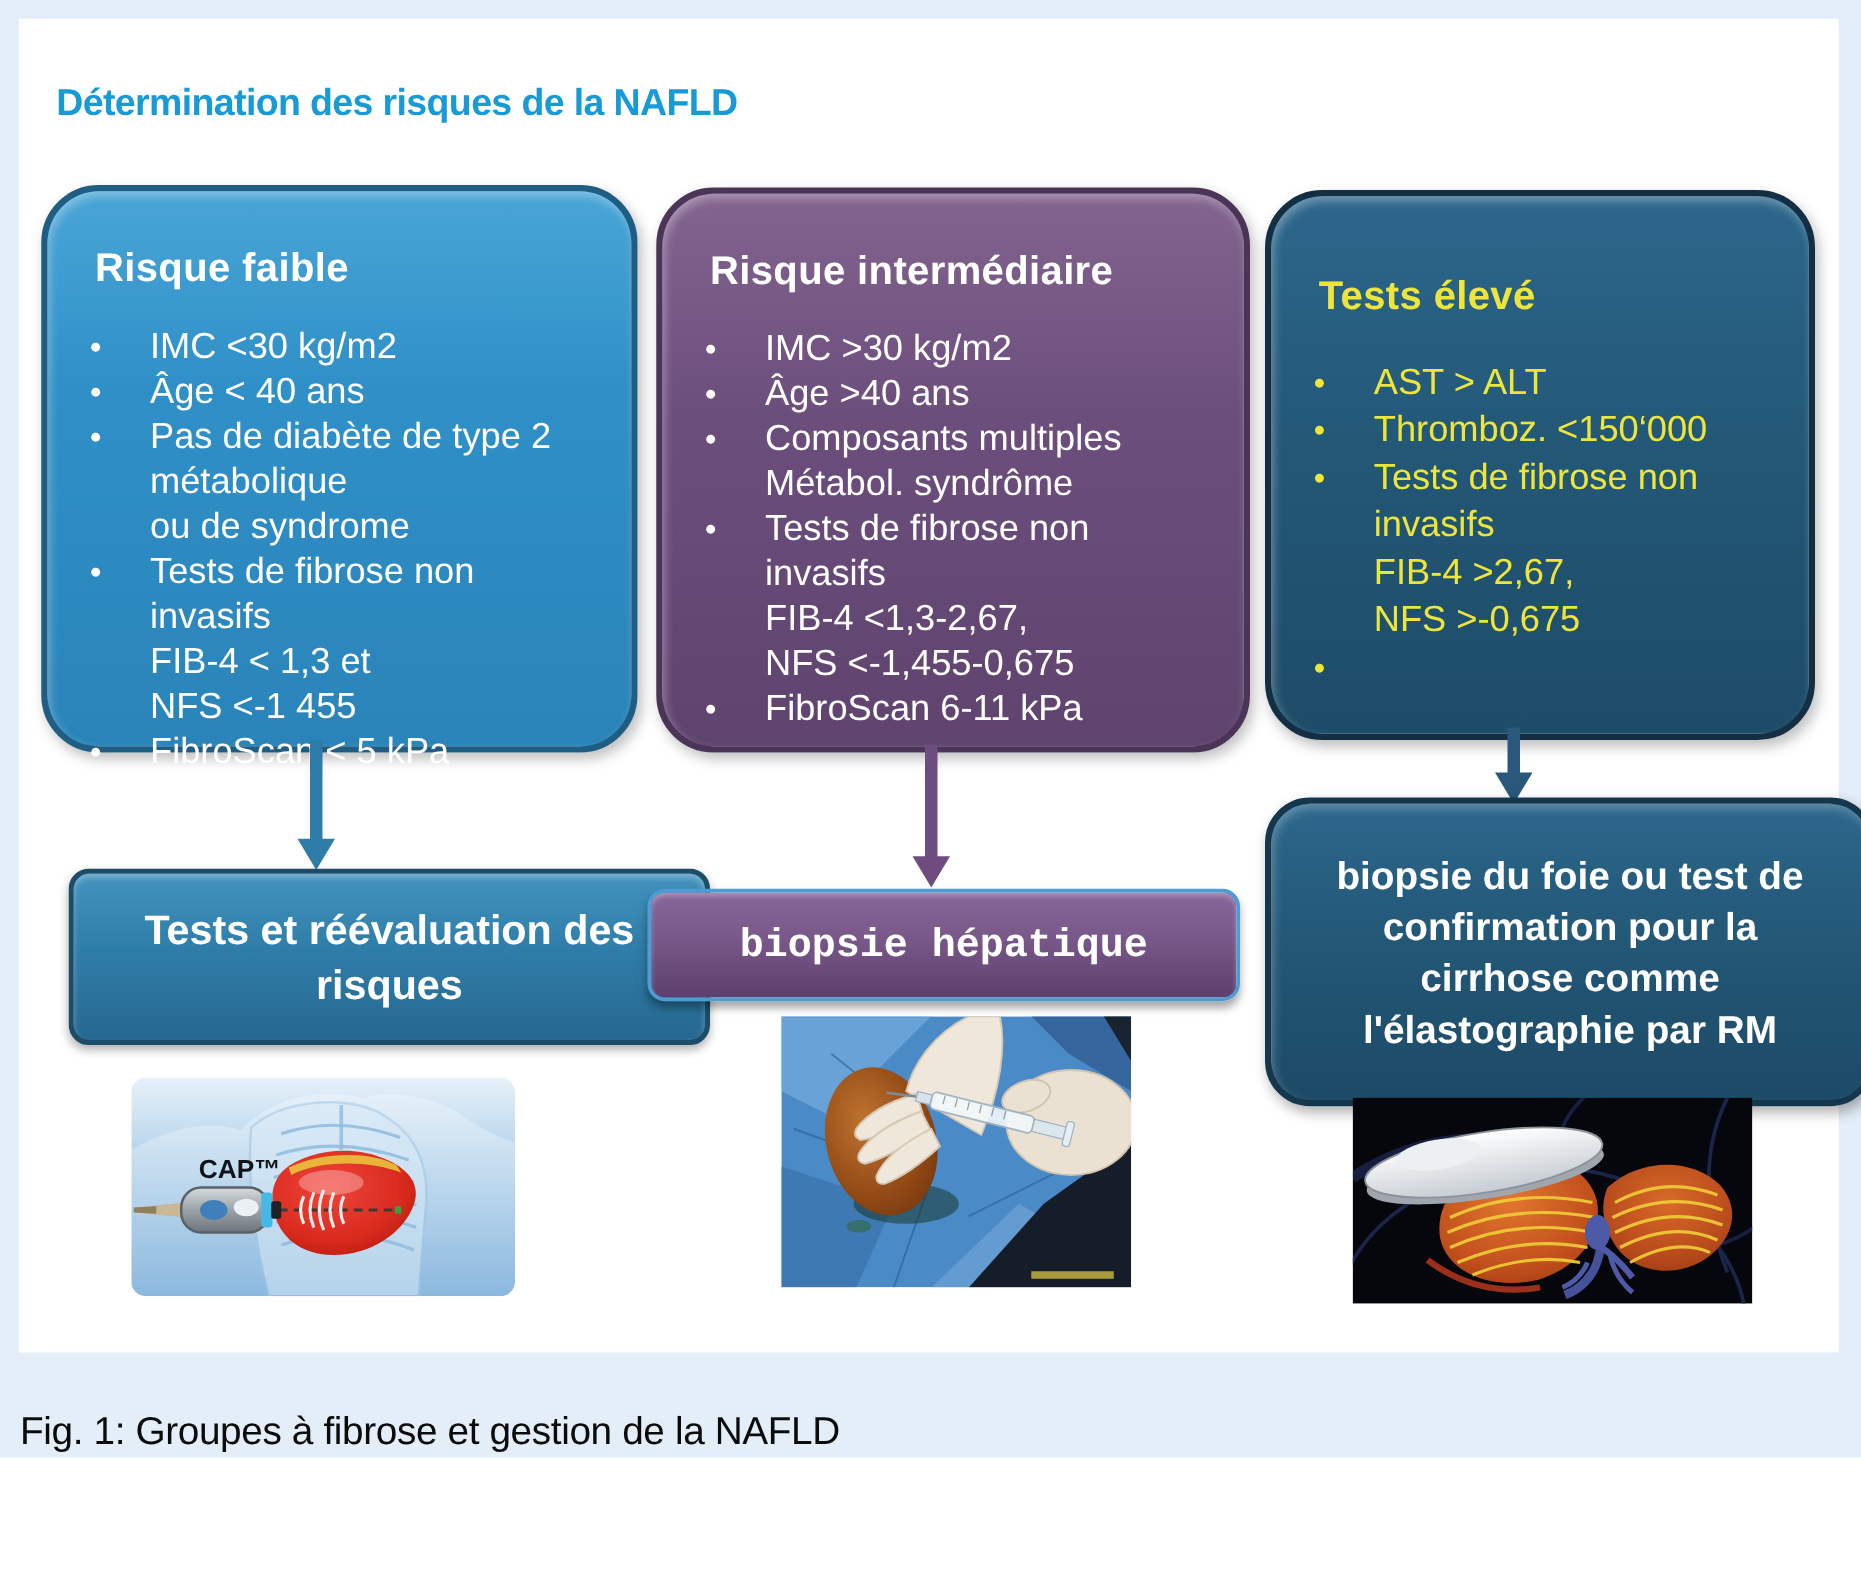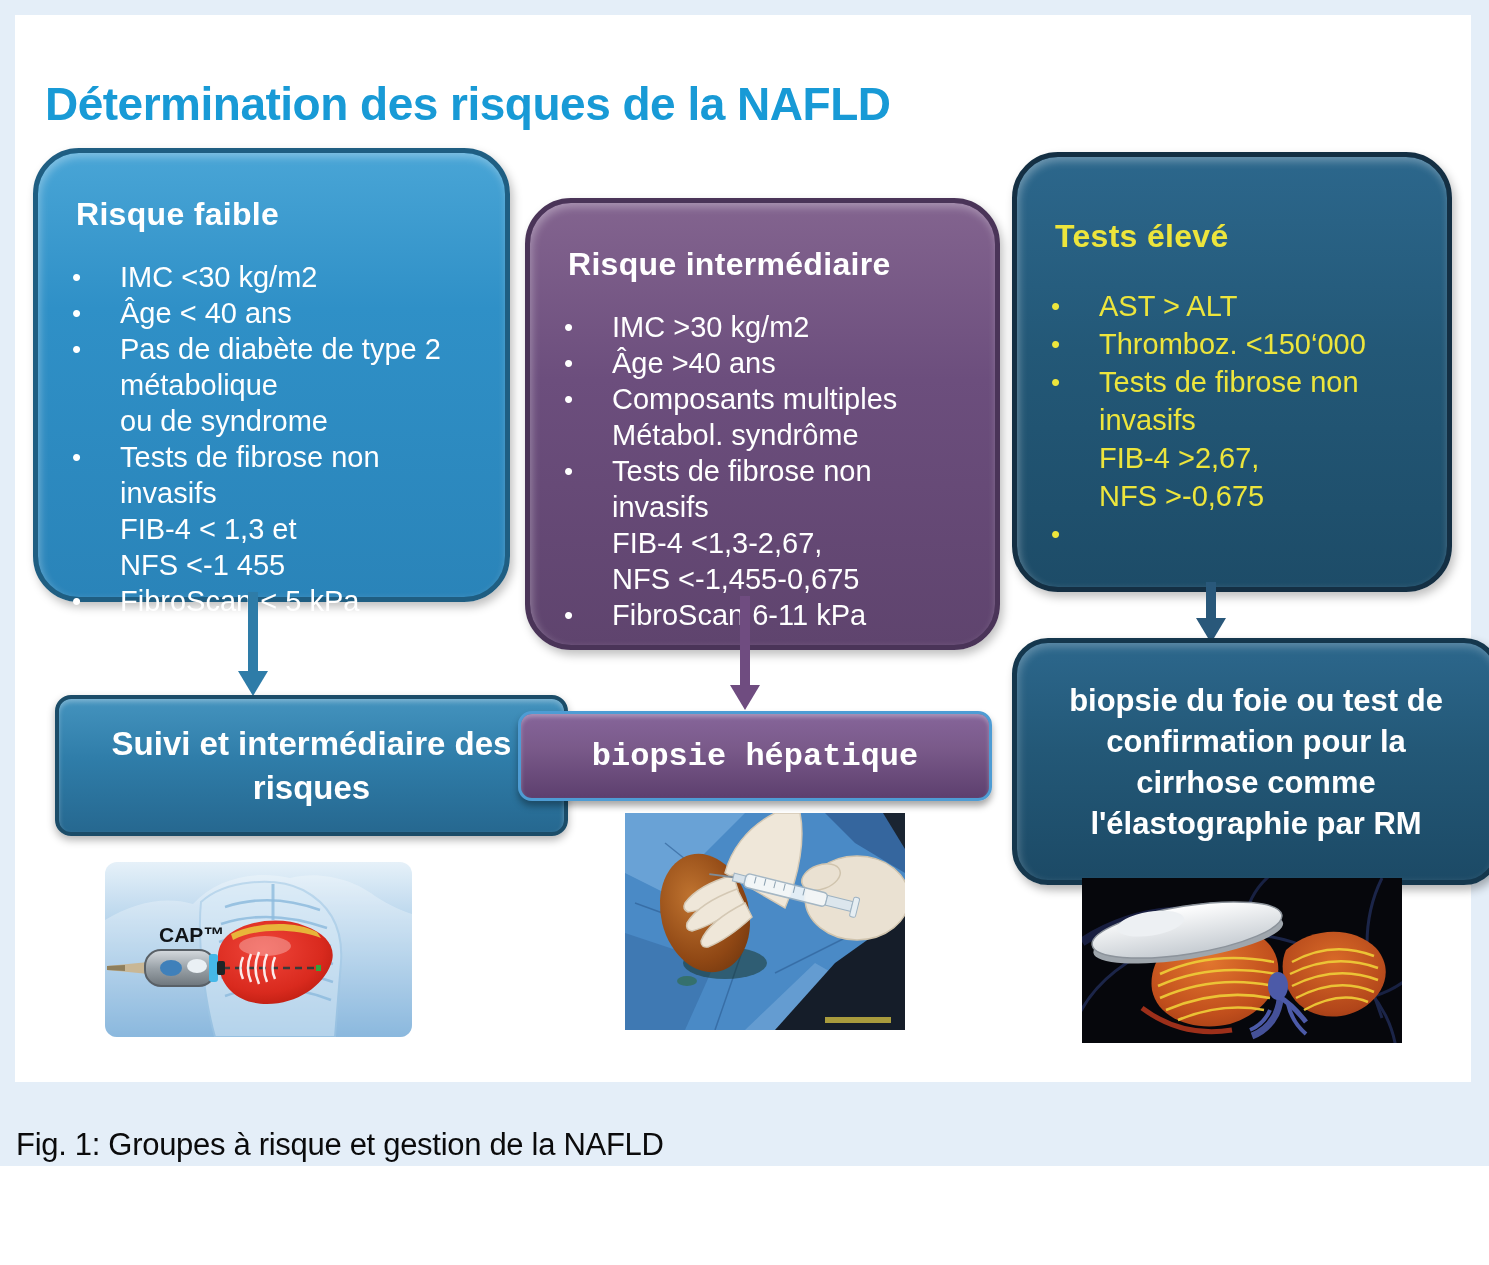--- a/index.html
+++ b/index.html
@@ -1,36 +1,36 @@
 <!DOCTYPE html>
 <html><head>
 <meta charset="utf-8">
 <style>
   html,body{margin:0;padding:0;background:#fff;}
   body{width:1489px;height:1265px;font-family:"Liberation Sans",sans-serif;}
   .stage{position:relative;width:1489px;height:1265px;background:#fff;overflow:hidden;}
   .band{position:absolute;left:0;top:0;width:1489px;height:1166px;background:#E4EEF8;}
   .card{position:absolute;left:15px;top:15px;width:1456px;height:1067px;background:#FFFFFF;}
-  .title{position:absolute;left:45px;top:46px;font-size:46px;font-weight:bold;color:#189AD6;letter-spacing:-0.5px;}
+  .title{position:absolute;left:45px;top:46px;font-size:30px;font-weight:bold;color:#189AD6;letter-spacing:-0.5px;}
 
   
   .riskbox{position:absolute;border-radius:46px;color:#fff;
     box-shadow:3px 5px 10px rgba(0,0,0,.25), inset 2px 4px 8px rgba(255,255,255,.32);}
   .riskbox h2{font-size:32px;font-weight:bold;padding:16px 0 0 38px;letter-spacing:.3px;}
   .bullets{list-style:none;margin:26px 0 0 0;padding:0 10px 0 34px;font-size:29px;line-height:36px;}
   .bullets li{display:grid;grid-template-columns:48px 1fr;}
   .bullets .dot{font-size:26px;}
   .b{font-weight:normal;}
 
   .box-low{left:33px;top:148px;width:467px;height:444px;
     background:linear-gradient(180deg,#49A5D6 0%,#2F90C7 35%,#2A84B9 100%);
     border:5px solid #1F5E82;}
   .box-mid{left:525px;top:150px;width:465px;height:442px;
     background:linear-gradient(180deg,#83648F 0%,#6C4E7D 40%,#5F446E 100%);
-    border:5px solid #4A3458;margin-top:48px;}
+    border:5px solid #4A3458;}
   .box-high{left:1012px;top:152px;width:430px;height:430px;
     background:linear-gradient(180deg,#2C678C 0%,#235877 45%,#1D4C68 100%);
     border:5px solid #142F43;color:#EDE53C;}
   .box-high h2{padding-top:34px;color:#EDE53C;}
   .box-high .bullets{margin-top:32px;line-height:38px;}
 
   
   .arrow{position:absolute;width:30px;}
   .arrow .stem{position:absolute;left:10px;top:0;width:10px;}
   .arrow .head{position:absolute;left:0;width:0;height:0;
@@ -197,21 +197,21 @@
   <div class="arrow arrow-mid">
     <div class="stem"></div>
     <div class="head"></div>
   </div>
   <div class="arrow arrow-high">
     <div class="stem"></div>
     <div class="head"></div>
   </div>
 
   <div class="outcome out-low">
-    <span>Suivi et intermédiaire des risques</span>
+    <span>Tests et réévaluation des risques</span>
   </div>
   <div class="outcome out-mid">
     <span>biopsie hépatique</span>
   </div>
   <div class="outcome out-high">
     <span>biopsie du foie ou test de confirmation pour la cirrhose comme l'élastographie par RM</span>
   </div>
 
   <div class="fig fig-low">
     <svg viewBox="0 0 307 175" width="307" height="175">
@@ -372,14 +372,14 @@
       </g>
       <ellipse cx="196" cy="108" rx="10" ry="14" fill="#4C5AA8"></ellipse>
       <g transform="rotate(-9 105 52)">
         <ellipse cx="105" cy="60" rx="96" ry="21" fill="#9FA6AD"></ellipse>
         <ellipse cx="105" cy="52" rx="96" ry="24" fill="url(#g3disc)" stroke="#8C939B" stroke-width="1.5"></ellipse>
         <ellipse cx="70" cy="40" rx="34" ry="12" fill="#EDF0F3"></ellipse>
       </g>
     </svg>
   </div>
 
-  <p class="caption">Fig. 1: Groupes à risque et gestion de la NAFLD</p>
+  <p class="caption">Fig. 1: Groupes à fibrose et gestion de la NAFLD</p>
 </div>
 
 </body></html>

